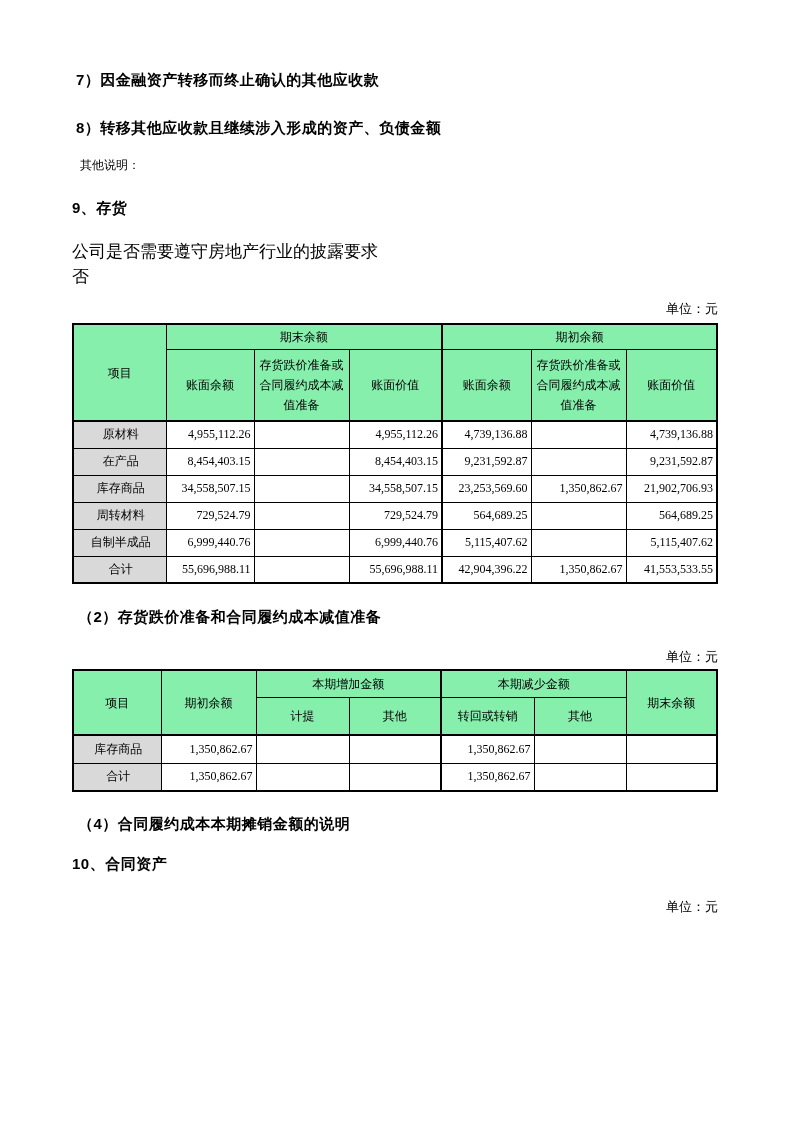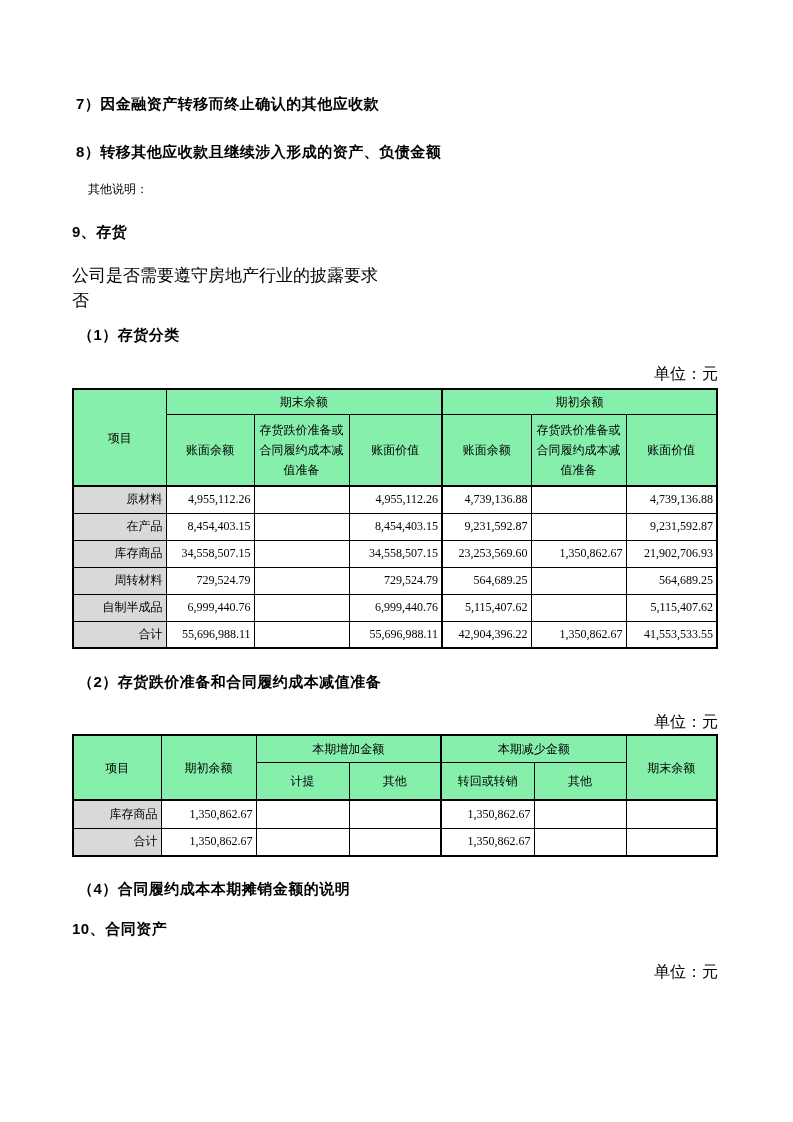--- a/index.html
+++ b/index.html
@@ -1,33 +1,33 @@
 <!DOCTYPE html>
 <html><head>
 <meta charset="utf-8">
 <style>
   html,body{margin:0;padding:0;background:#ffffff;}
   .page{
     position:relative;
     width:793px;height:1122px;
     background:#ffffff;
     box-sizing:border-box;
-    padding:94px 75px 0 72px;
+    padding:70px 75px 0 72px;
     font-family:"Liberation Serif","DejaVu Serif",serif;
     color:#000;
   }
   .h{font-size:15px;font-weight:700;line-height:20px;letter-spacing:.5px;
      font-family:"Liberation Sans","DejaVu Sans",sans-serif;}
   .h7{margin:0 0 28px 4px;}
   .h8{margin:0 0 19px 4px;}
-  .note{font-size:12px;line-height:16px;margin:0 0 25px 16px;}
+  .note{font-size:12px;line-height:16px;margin:0 0 25px 8px;}
   .h9{margin:0 0 21px 0;}
   .qa{font-size:17px;line-height:25px;margin:0 0 12px 0;}
   .s1{margin:0 0 21px 6px;}
-  .unit{font-size:16px;line-height:16px;text-align:right;margin:0 0 6px 0;}
+  .unit{font-size:13px;line-height:16px;text-align:right;margin:0 0 6px 0;}
   .unit2{margin:0 0 4px 0;}
   .unit3{margin:25px 0 0 0;text-align:right;}
   .s2{margin:23px 0 22px 6px;}
   .s3{margin:24px 0 0 6px;}
   .s4{margin:22px 0 0 6px;}
   .h10{margin:20px 0 0 0;}
 
   table.t{
     border-collapse:collapse;
     table-layout:fixed;
@@ -42,21 +42,21 @@
   }
   table.t th{
     background:#86efac;
     font-weight:400;
     text-align:center;
     vertical-align:middle;
     line-height:20px;
   }
   table.t td.lab{
     background:#d9d9d9;
-    text-align:right;
+    text-align:center;
     padding-left:5px;
     vertical-align:middle;
   }
   table.t td.num{
     text-align:right;
     vertical-align:middle;
     font-family:"Liberation Serif","DejaVu Serif",serif;
   }
   .t1 tr.grp{height:25px;}
   .t1 tr.sub{height:72px;}
@@ -75,21 +75,20 @@
   <div class="h h7">7）因金融资产转移而终止确认的其他应收款</div>
   <div class="h h8">8）转移其他应收款且继续涉入形成的资产、负债金额</div>
   <div class="note">其他说明：</div>
   <div class="h h9">9、存货</div>
 
   <div class="qa">
     <div>公司是否需要遵守房地产行业的披露要求</div>
     <div>否</div>
   </div>
 
-  <div class="h s1">（1）存货分类</div>
   <div class="unit">单位：元</div>
 
   <table class="t t1">
     <colgroup>
       <col style="width:93px">
         <col style="width:88px">
         <col style="width:95px">
         <col style="width:93px">
       <col style="width:89px">
         <col style="width:95px">

